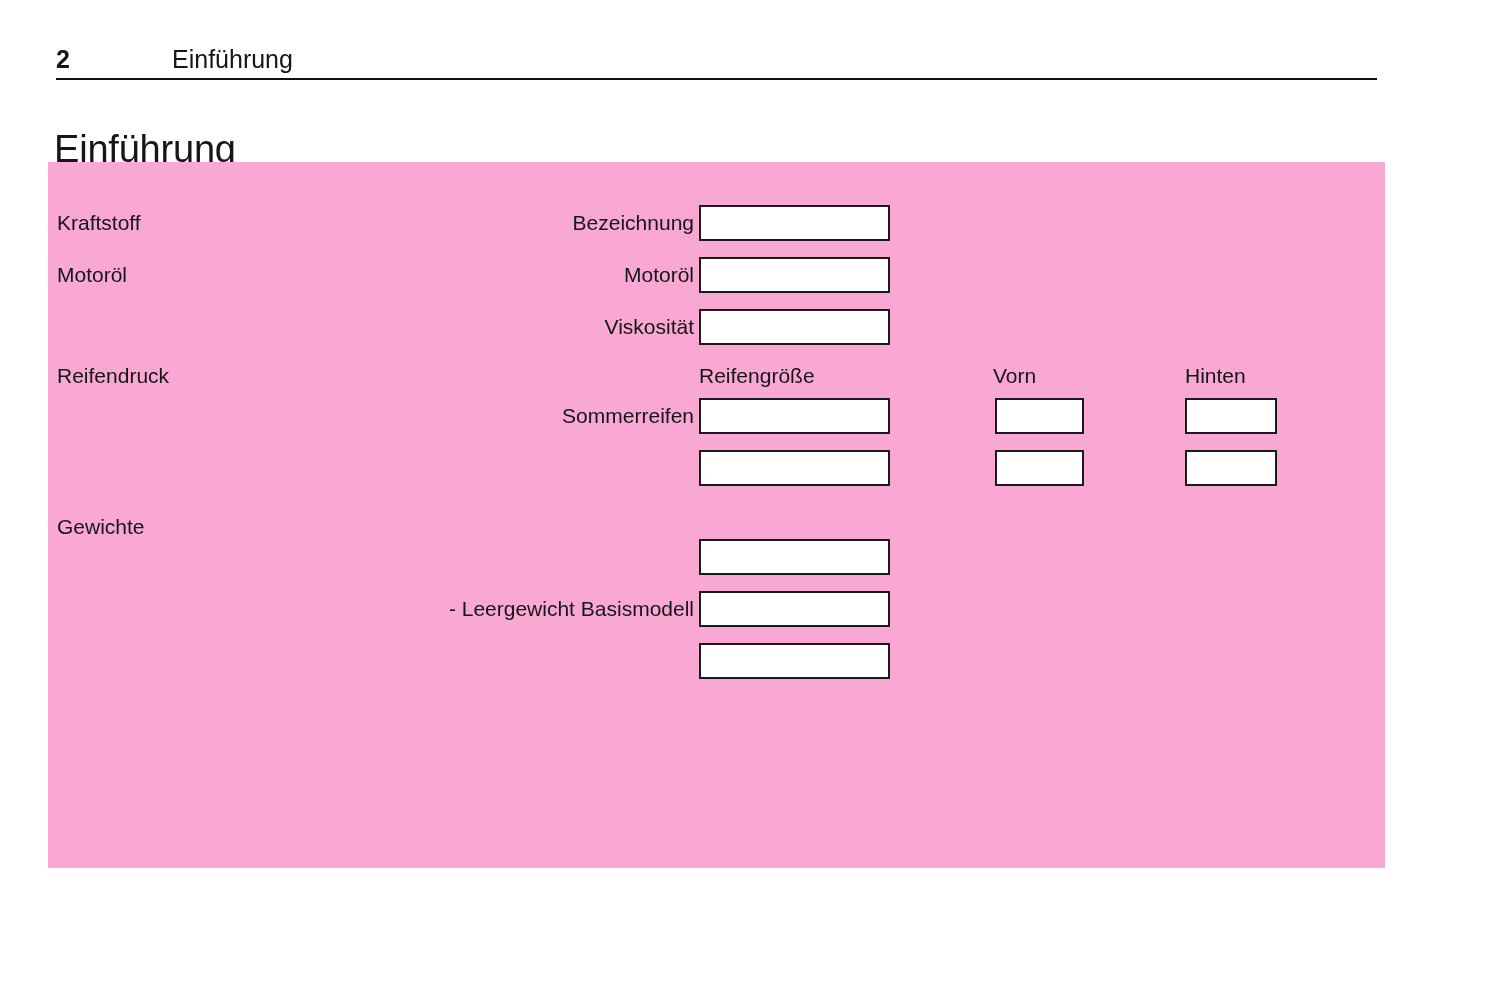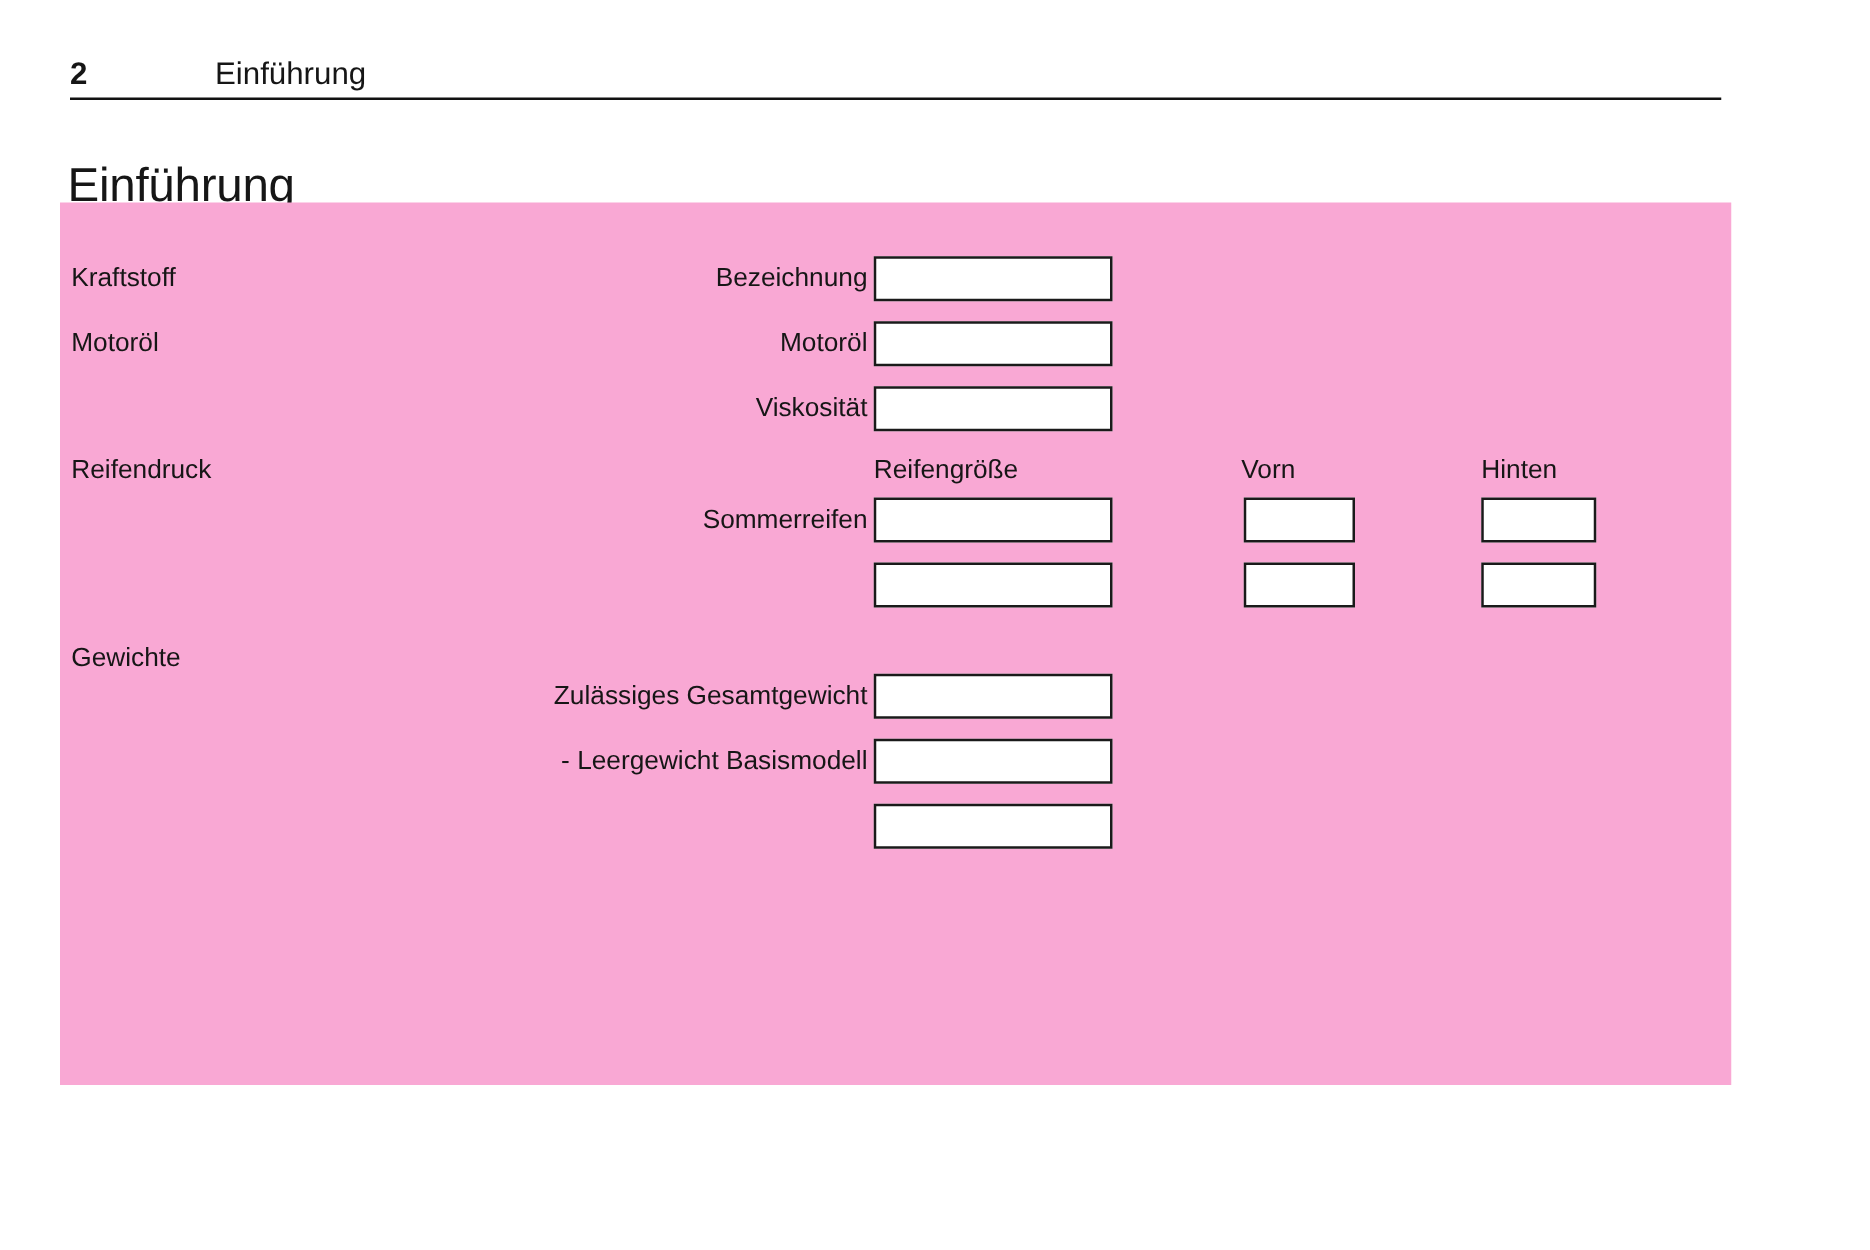--- a/index.html
+++ b/index.html
@@ -161,21 +161,20 @@
     <div class="field-box col-main" style="top:236px;"></div>
     <div class="field-box col-front" style="top:236px;"></div>
     <div class="field-box col-rear" style="top:236px;"></div>
 
     <div class="field-box col-main" style="top:288px;"></div>
     <div class="field-box col-front" style="top:288px;"></div>
     <div class="field-box col-rear" style="top:288px;"></div>
 
     <div class="group-label" style="top:352px;">Gewichte</div>
 
-    <div class="row-label lbl-col" style="top:382px;">Zulässiges Gesamtgewicht</div>
     <div class="field-box col-main" style="top:377px;"></div>
 
     <div class="row-label lbl-col" style="top:434px;">- Leergewicht Basismodell</div>
     <div class="field-box col-main" style="top:429px;"></div>
 
     <div class="field-box col-main" style="top:481px;"></div>
 
   </div>
 </div>
 

